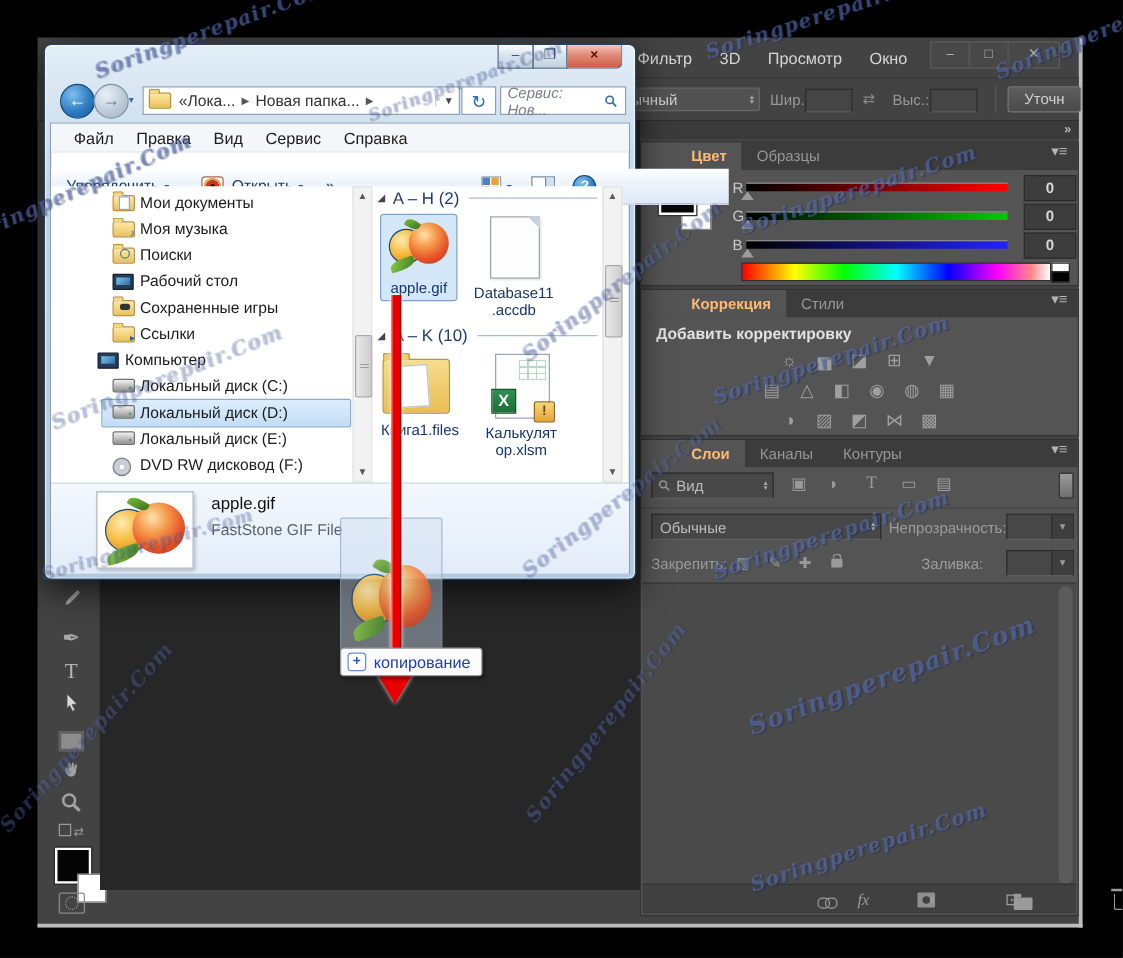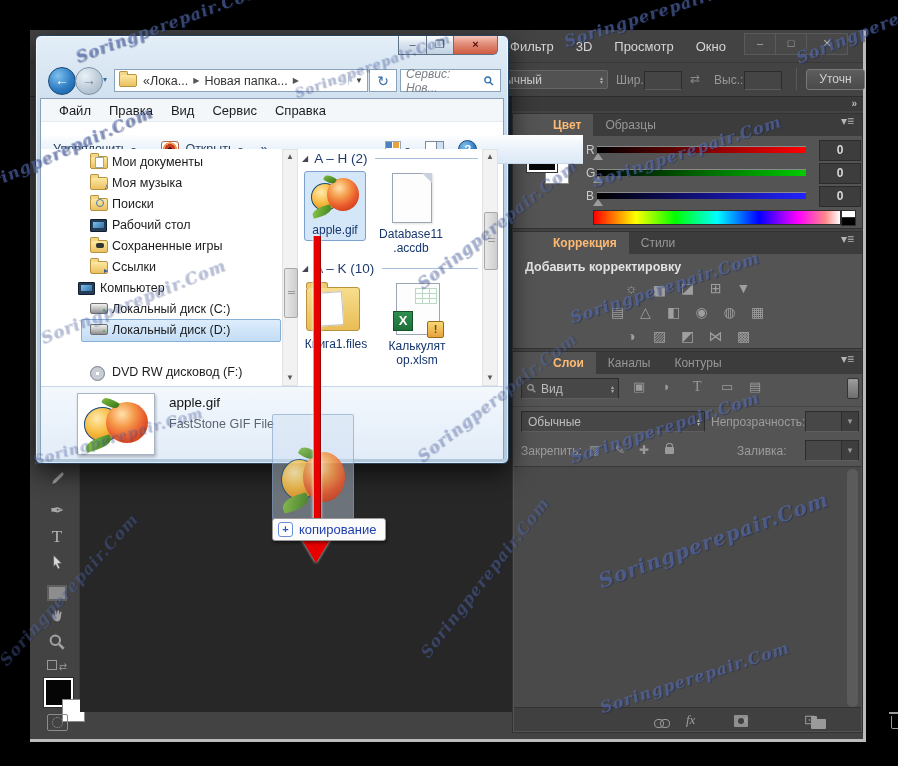--- a/index.html
+++ b/index.html
@@ -498,20 +498,24 @@
             <span>Компьютер</span>
           </div>
         <div class="srow" style="left:49px;top:149px;">
             <span class="ic"><span class="drive-ic"><i></i></span></span>
             <span>Локальный диск (C:)</span>
           </div>
         <div class="srow" style="left:49px;top:170px;">
             <span class="ic"><span class="drive-ic"><i></i></span></span>
             <span>Локальный диск (D:)</span>
           </div>
+        <div class="srow" style="left:49px;top:191px;">
+            <span class="ic"><span class="drive-ic"><i></i></span></span>
+            <span>Локальный диск (E:)</span>
+          </div>
         <div class="srow" style="left:49px;top:212px;">
             <span class="ic"><span class="dvd-ic"></span></span>
             <span>DVD RW дисковод (F:)</span>
           </div>
       </div>
 
       <div class="scrollbar" style="left:241px;top:50px;width:16px;height:237px;">
         <div class="sb-arrow" style="top:0;">▲</div>
         <div class="sb-arrow" style="bottom:0;">▼</div>
         <div class="sb-thumb" style="top:118px;height:48px;">

